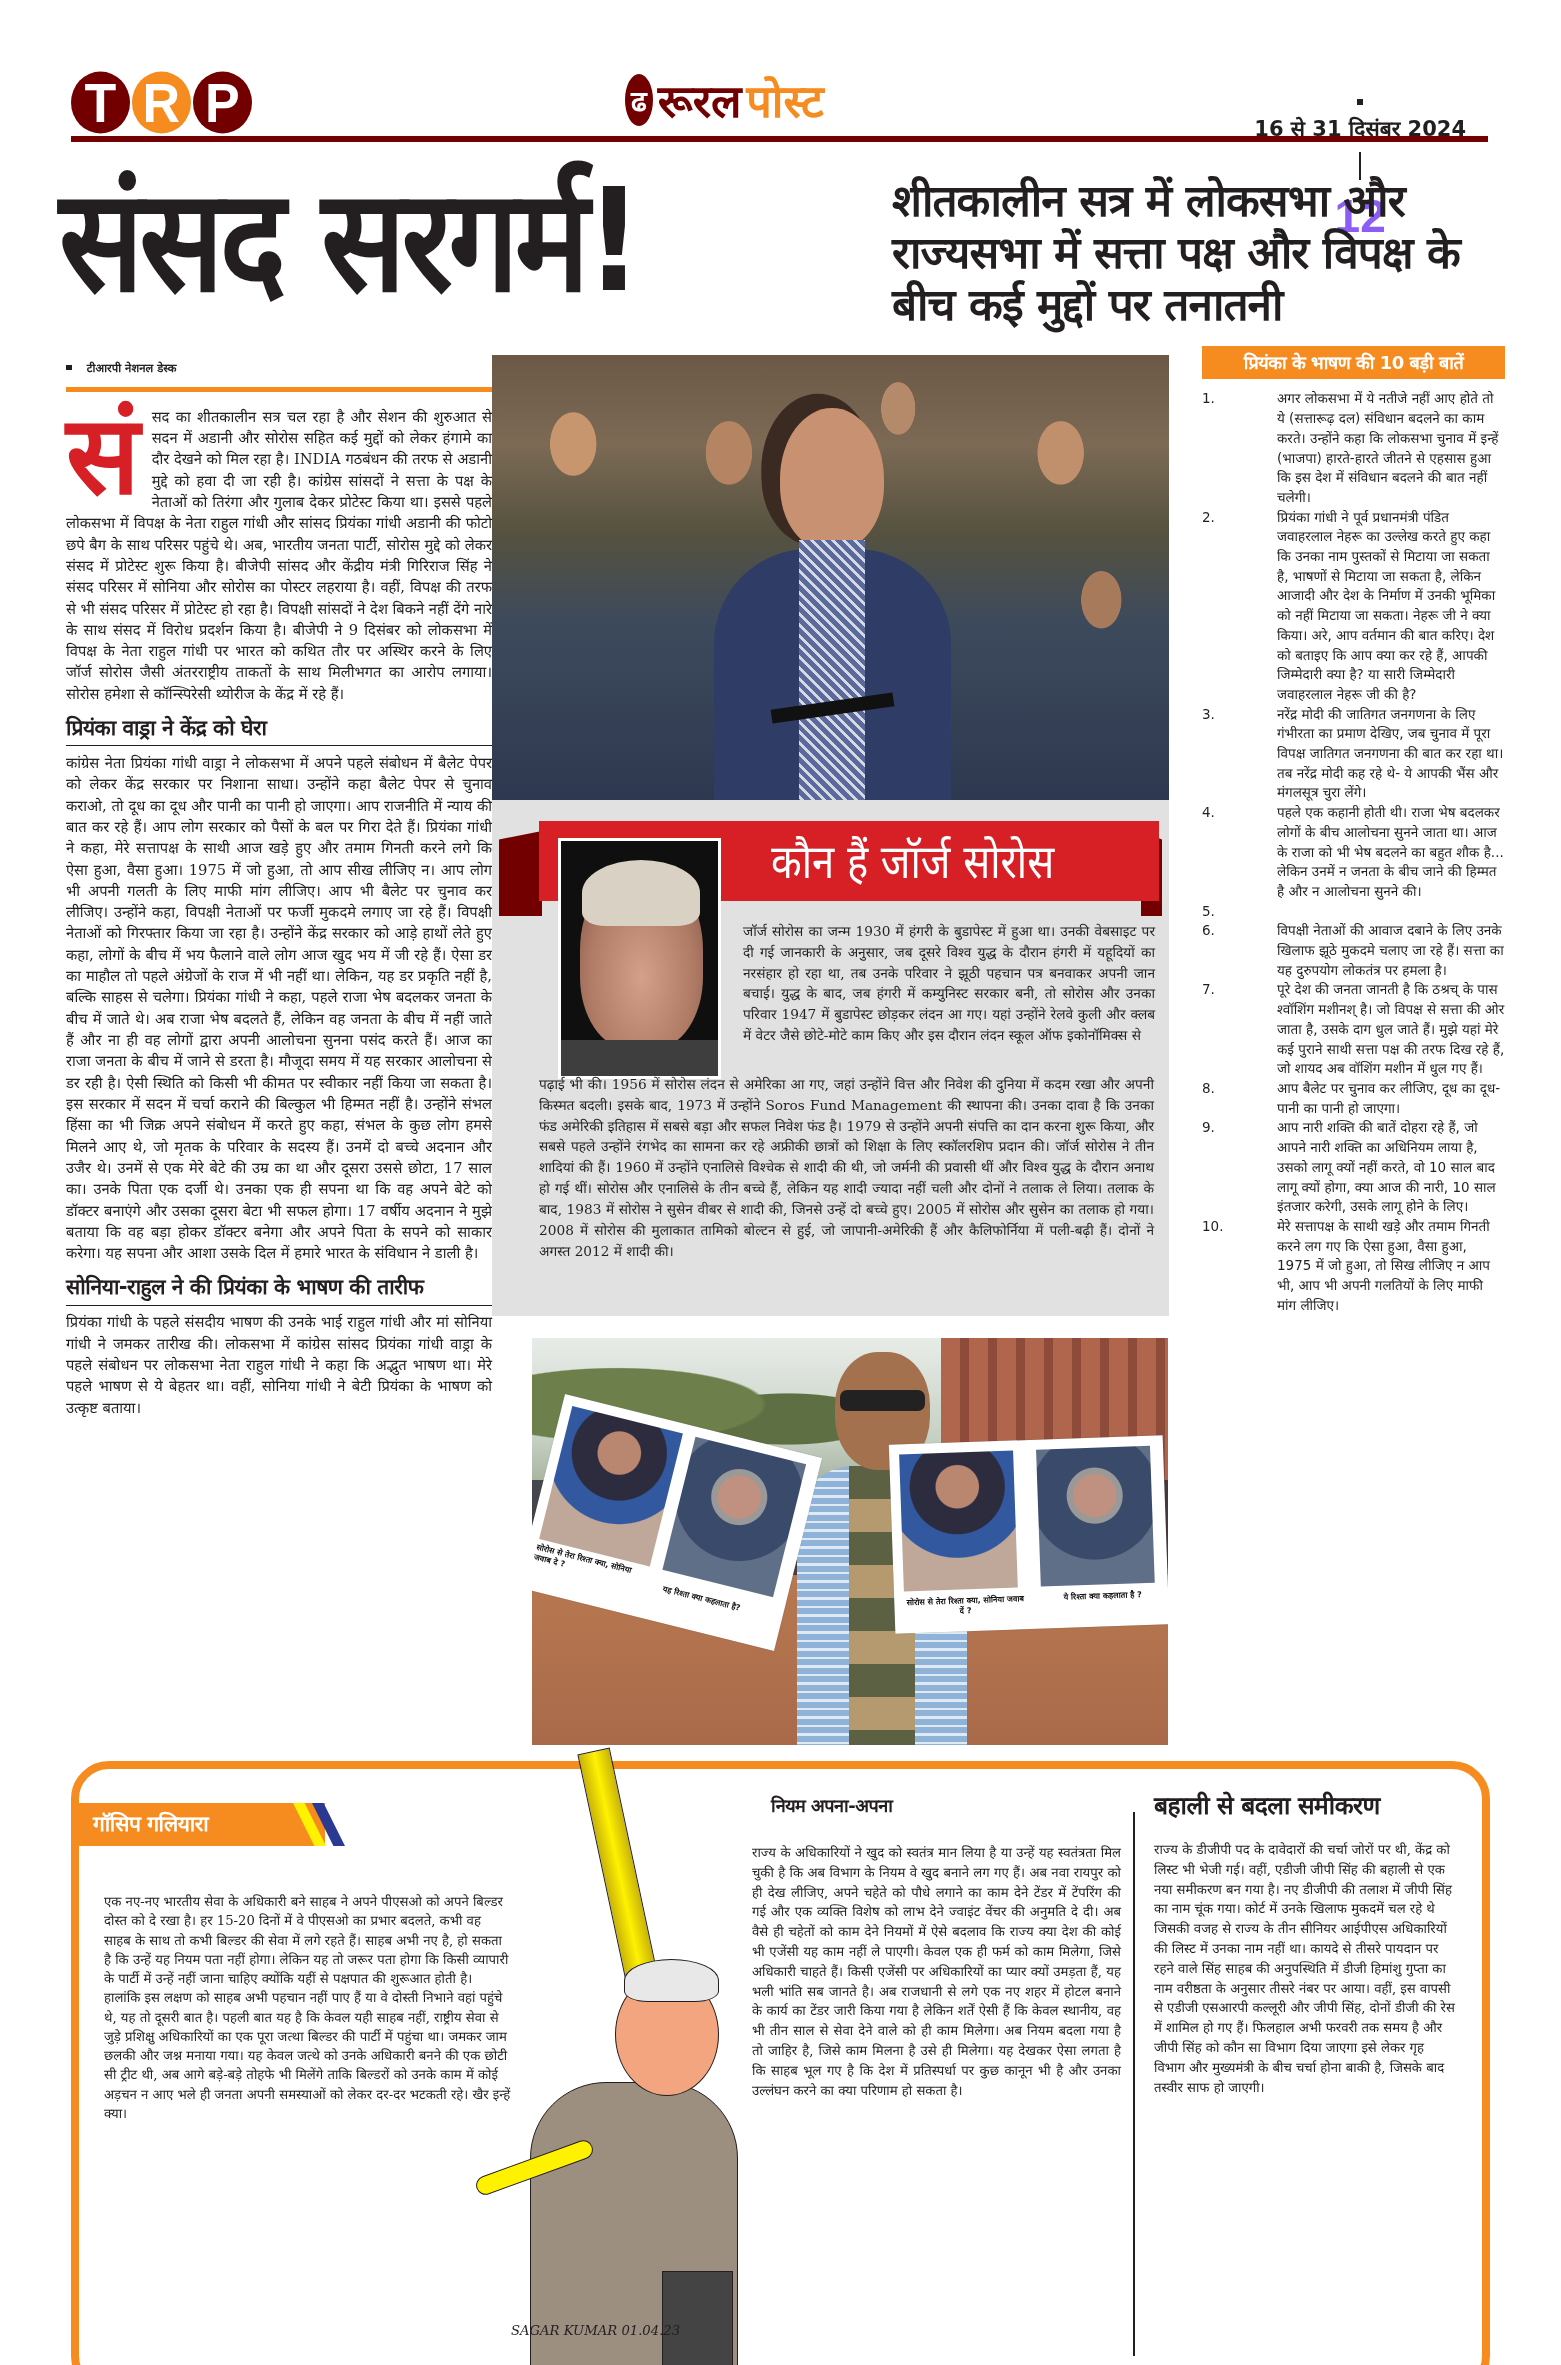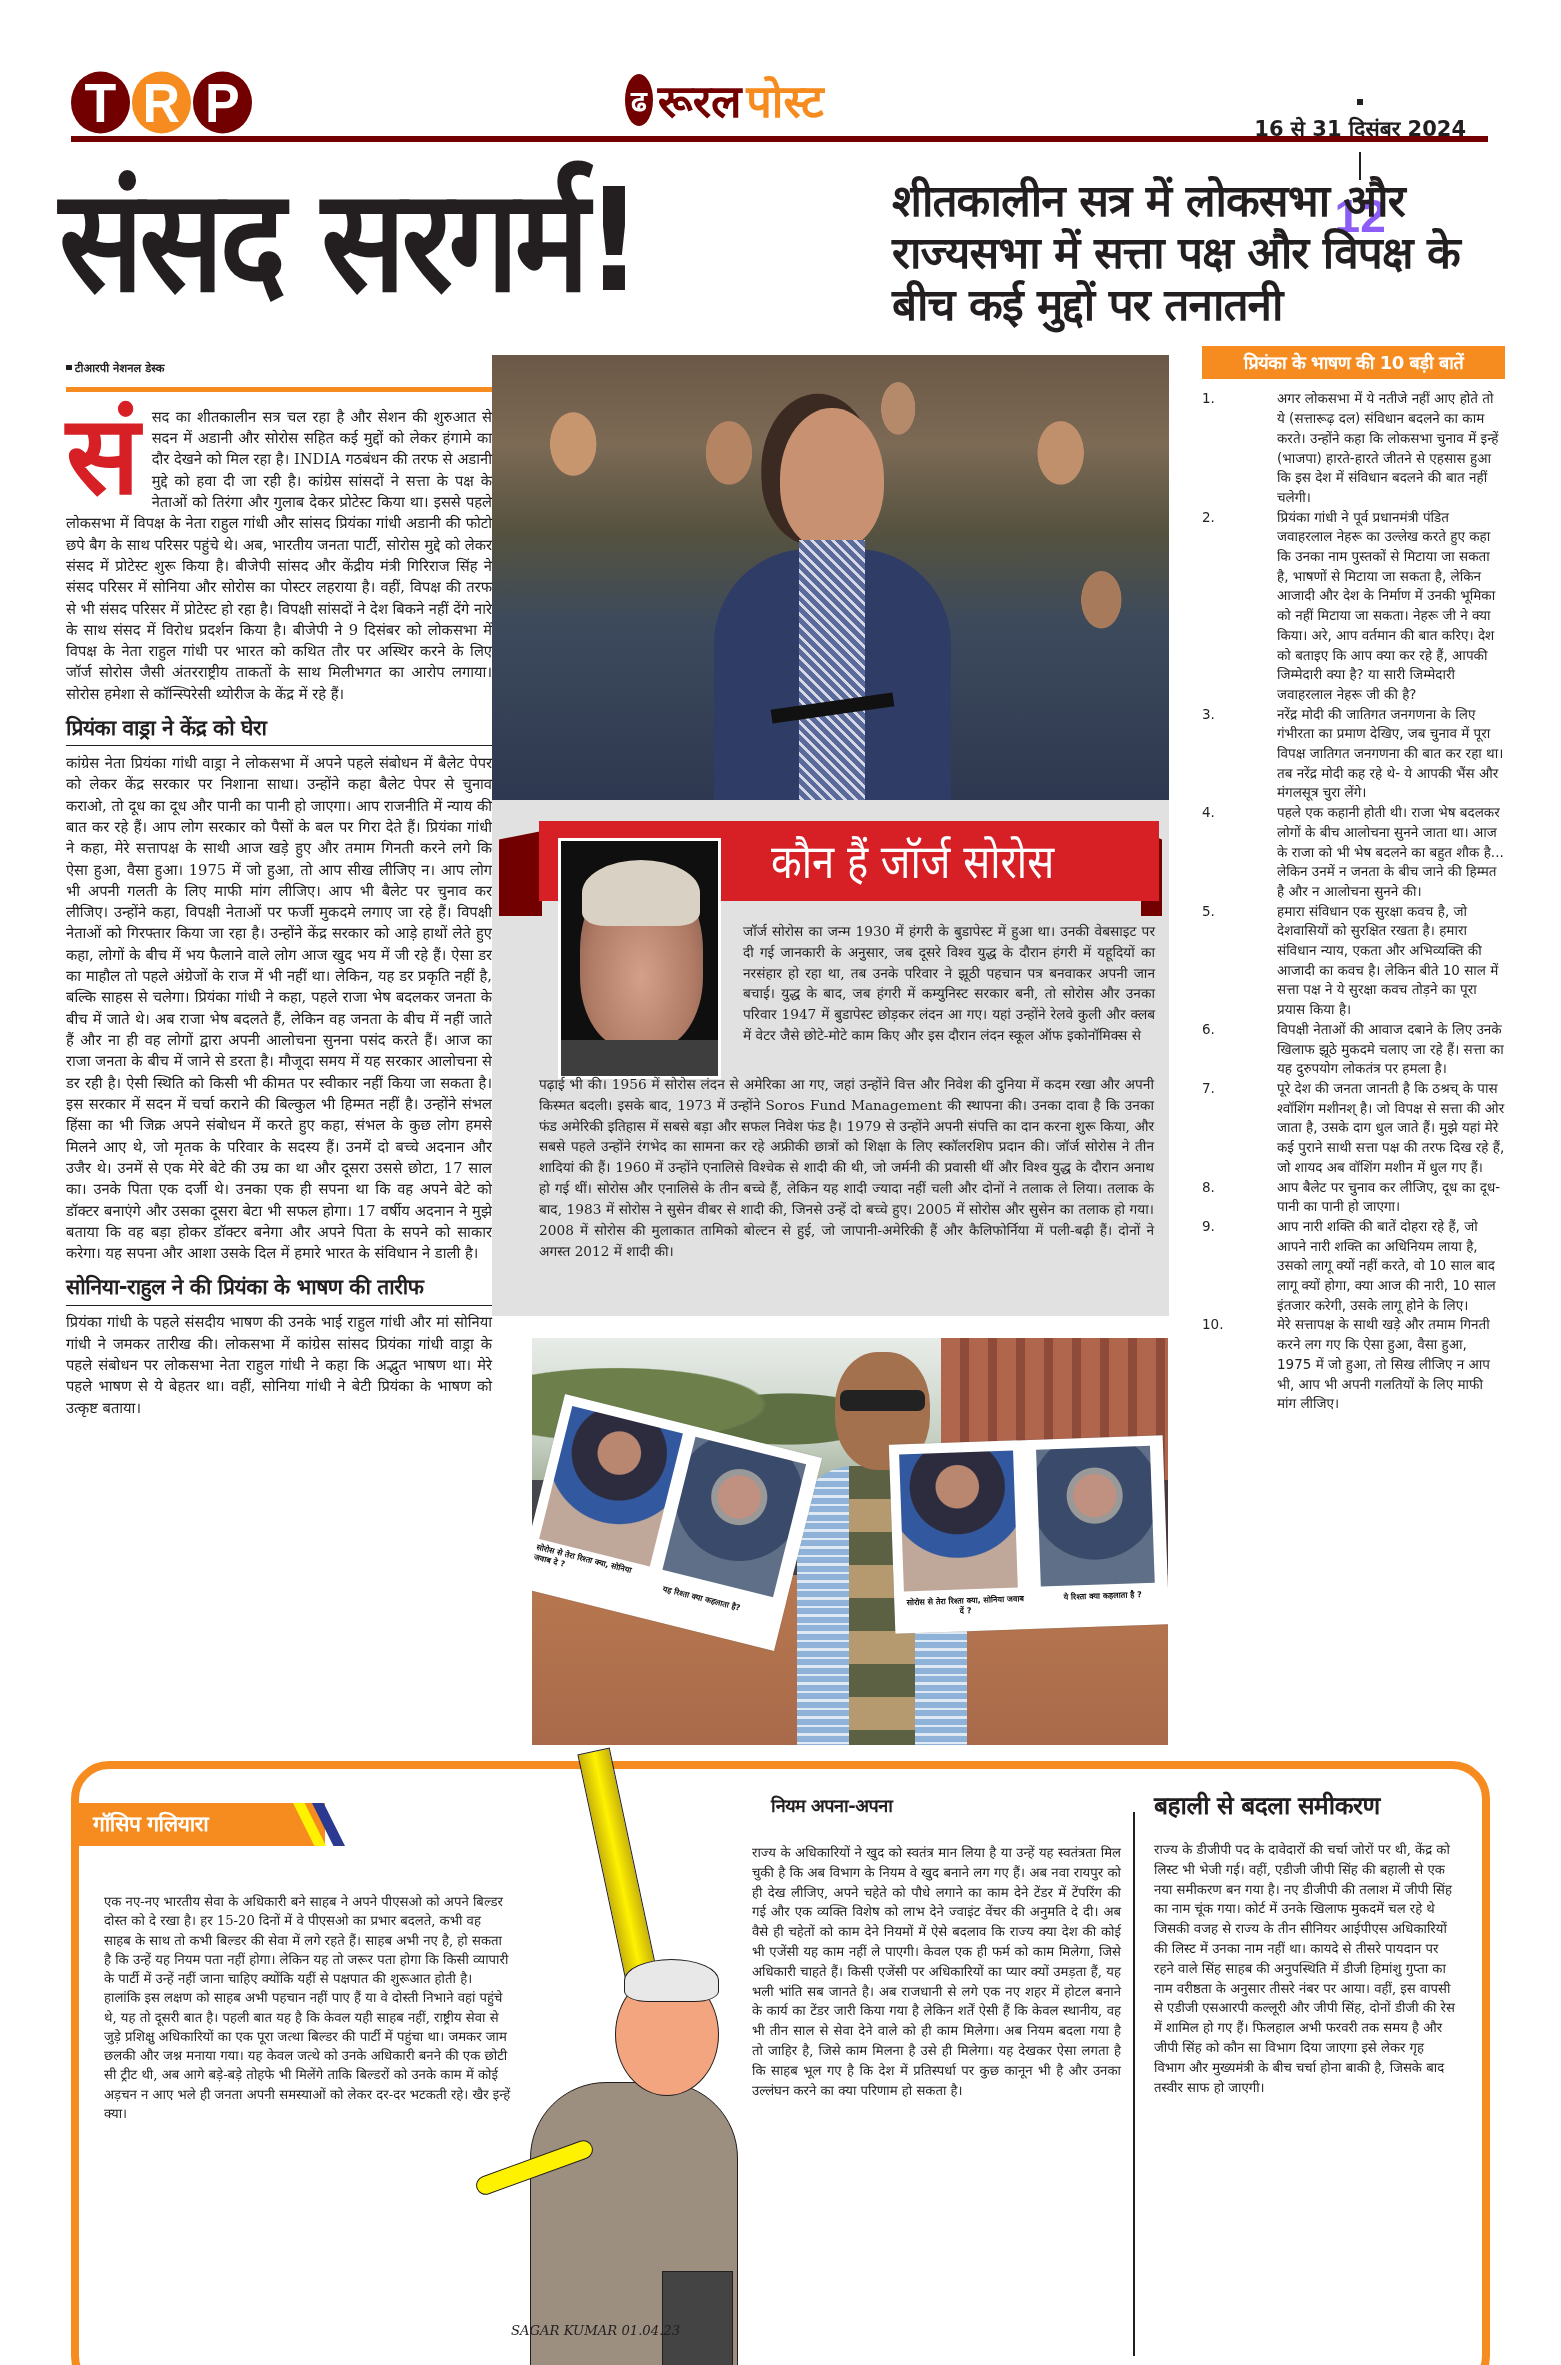--- a/index.html
+++ b/index.html
@@ -22,21 +22,21 @@
   .date-sep { width: 1.4px; height: 28px; background: #231f20; }
   .page-num { font-size: 46px; font-weight: bold; color: #8b5cf6; font-family: Liberation Sans, sans-serif; }
   .mast-rule { left: 71px; top: 136px; width: 1417px; height: 5.7px; background: #730000; }
 
   
   .headline { left: 59px; top: 163px; width: 833px; font-size: 142px; line-height: 1.1; font-weight: 900; color: #231f20; letter-spacing: -4.7px; white-space: nowrap; transform: scaleX(0.88); transform-origin: left; }
   .subhead { left: 892px; top: 175px; width: 591px; font-size: 44px; line-height: 1.18; font-weight: bold; color: #231f20; letter-spacing: -0.9px; }
 
   
   .left-col { left: 66px; top: 360px; width: 426px; }
-  .byline { font-size: 11.4px; font-weight: bold; color: #231f20; display: flex; gap: 3px; align-items: center; }
+  .byline { font-size: 11.4px; font-weight: bold; color: #231f20; display: flex; gap: 15px; align-items: center; }
   .byline .sq { width: 5.7px; height: 5.7px; background: #231f20; display: inline-block; }
   .orange-rule { height: 4.7px; background: #f68b1f; margin: 12px 0 14px; }
   .dropcap { float: left; font-size: 109px; line-height: 0.9; color: #d71f26; font-weight: bold; margin: 0 12px 0 0; font-family: "DejaVu Serif", serif; }
   .body-text { font-size: 14.7px; line-height: 1.45; text-align: justify; font-family: "DejaVu Serif", serif; color: #231f20; }
   .sec-head { font-size: 21px; font-weight: bold; margin-top: 8.5px; padding-bottom: 4.7px; border-bottom: 1.4px solid #231f20; margin-bottom: 5.7px; letter-spacing: -0.5px; }
 
   
   .photo-main { left: 492px; top: 355px; width: 677px; height: 445px; overflow: hidden;
                 background: linear-gradient(180deg, #6b5846 0%, #7c6a55 20%, #55523f 40%, #3d4a5c 60%, #2e3850 100%); }
   .photo-main .p-bg { position: absolute; inset: 0; background:
@@ -219,21 +219,20 @@
     <li class="ten-item">
         <span class="ten-num">3.</span>
         <span class="ten-txt">नरेंद्र मोदी की जातिगत जनगणना के लिए गंभीरता का प्रमाण देखिए, जब चुनाव में पूरा विपक्ष जातिगत जनगणना की बात कर रहा था। तब नरेंद्र मोदी कह रहे थे- ये आपकी भैंस और मंगलसूत्र चुरा लेंगे।</span>
       </li>
     <li class="ten-item">
         <span class="ten-num">4.</span>
         <span class="ten-txt">पहले एक कहानी होती थी। राजा भेष बदलकर लोगों के बीच आलोचना सुनने जाता था। आज के राजा को भी भेष बदलने का बहुत शौक है... लेकिन उनमें न जनता के बीच जाने की हिम्मत है और न आलोचना सुनने की।</span>
       </li>
     <li class="ten-item">
         <span class="ten-num">5.</span>
-        <span class="ten-txt">हमारा संविधान एक सुरक्षा कवच है, जो देशवासियों को सुरक्षित रखता है। हमारा संविधान न्याय, एकता और अभिव्यक्ति की आजादी का कवच है। लेकिन बीते 10 साल में सत्ता पक्ष ने ये सुरक्षा कवच तोड़ने का पूरा प्रयास किया है।</span>
       </li>
     <li class="ten-item">
         <span class="ten-num">6.</span>
         <span class="ten-txt">विपक्षी नेताओं की आवाज दबाने के लिए उनके खिलाफ झूठे मुकदमे चलाए जा रहे हैं। सत्ता का यह दुरुपयोग लोकतंत्र पर हमला है।</span>
       </li>
     <li class="ten-item">
         <span class="ten-num">7.</span>
         <span class="ten-txt">पूरे देश की जनता जानती है कि ठश्रच् के पास श्वॉशिंग मशीनश् है। जो विपक्ष से सत्ता की ओर जाता है, उसके दाग धुल जाते हैं। मुझे यहां मेरे कई पुराने साथी सत्ता पक्ष की तरफ दिख रहे हैं, जो शायद अब वॉशिंग मशीन में धुल गए हैं।</span>
       </li>
     <li class="ten-item">

